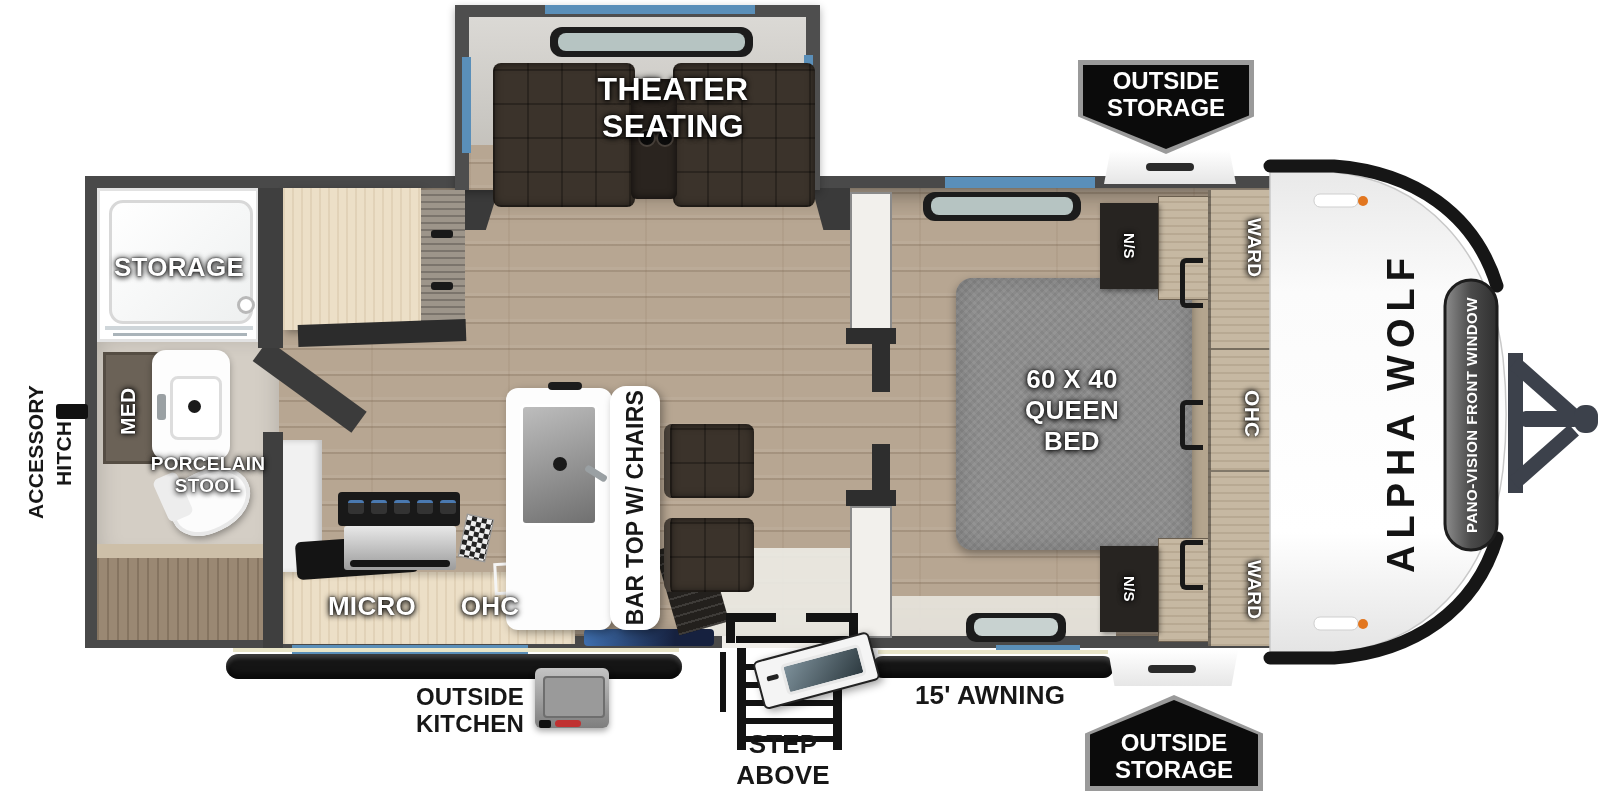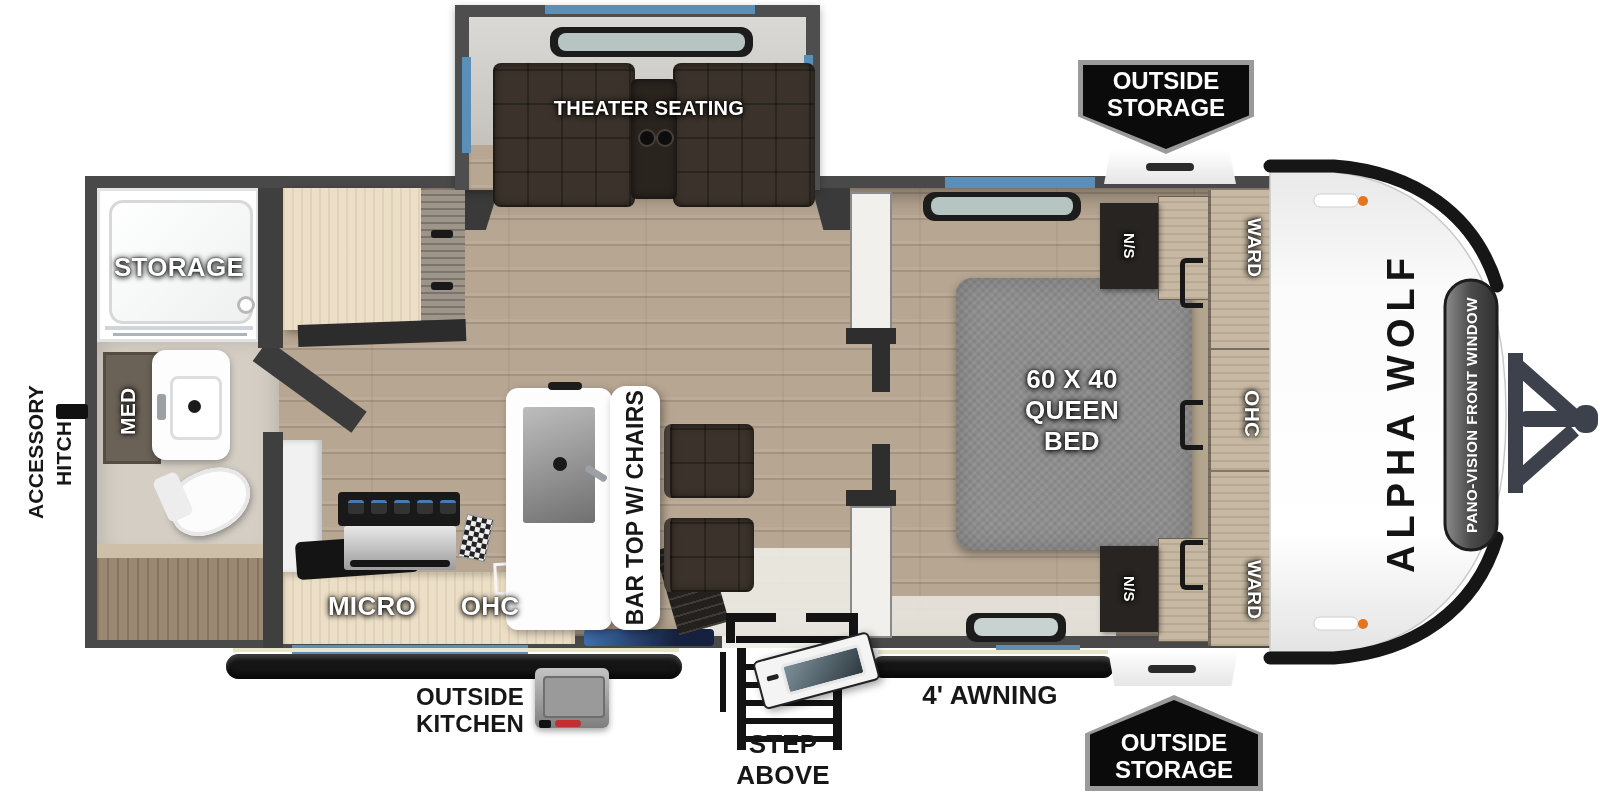--- a/index.html
+++ b/index.html
@@ -74,21 +74,21 @@
     <div class="abs blue" style="left:349px;top:50px;width:9px;height:98px;"></div>
     <div class="abs" style="left:95px;top:22px;width:203px;height:30px;background:#1c1c1c;border-radius:12px;">
       <div class="abs" style="left:8px;top:6px;width:187px;height:18px;background:#b6c4c2;border-radius:8px;"></div>
     </div>
     <div class="abs seat" style="left:38px;top:58px;width:142px;height:144px;"></div>
     <div class="abs seat" style="left:218px;top:58px;width:142px;height:144px;"></div>
     <div class="abs" style="left:176px;top:74px;width:46px;height:120px;background:#2a241f;border-radius:6px;box-shadow:inset 0 0 8px rgba(0,0,0,.7);">
       <div class="abs" style="left:7px;top:50px;width:14px;height:14px;border-radius:50%;background:#0d0d0d;border:2px solid #47403a;"></div>
       <div class="abs" style="left:25px;top:50px;width:14px;height:14px;border-radius:50%;background:#0d0d0d;border:2px solid #47403a;"></div>
     </div>
-    <div class="abs ctr lblw" style="left:64px;top:86px;width:260px;height:34px;font-size:20px;z-index:5;">THEATER SEATING</div>
+    <div class="abs ctr lblw" style="left:88px;top:86px;width:260px;height:34px;font-size:32px;z-index:5;">THEATER SEATING</div>
   </div>
 
   <div class="abs" style="left:97px;top:188px;width:162px;height:154px;background:#fff;box-shadow:inset 0 0 0 3px #e2e2e2;z-index:8;">
     <div class="abs" style="left:12px;top:12px;width:138px;height:118px;border:3px solid #d8d8d8;border-radius:14px;background:linear-gradient(135deg,#ffffff,#eef0f0);"></div>
     <div class="abs" style="left:140px;top:108px;width:12px;height:12px;border:3px solid #b9b9b9;border-radius:50%;background:#fff;"></div>
     <div class="abs" style="left:8px;top:138px;width:148px;height:4px;background:#cfd6da;"></div>
     <div class="abs" style="left:16px;top:145px;width:134px;height:3px;background:#aab4ba;"></div>
   </div>
   <div class="abs ctr lblw" style="left:104px;top:250px;width:150px;height:34px;font-size:26px;z-index:30;">STORAGE</div>
   <div class="abs" style="left:258px;top:188px;width:25px;height:160px;background:#3f3f3f;z-index:9;"></div>
@@ -97,20 +97,24 @@
   <div class="abs ctr lblw vup" style="left:112px;top:368px;width:32px;height:86px;font-size:21px;z-index:30;">MED</div>
 
   <div class="abs" style="left:152px;top:350px;width:78px;height:110px;background:#fdfdfd;border-radius:14px;box-shadow:0 3px 7px rgba(0,0,0,.3);z-index:9;">
     <div class="abs" style="left:18px;top:26px;width:46px;height:58px;background:#fff;border:3px solid #ddd;border-radius:8px;"></div>
     <div class="abs" style="left:36px;top:50px;width:13px;height:13px;background:#1a1a1a;border-radius:50%;"></div>
     <div class="abs" style="left:5px;top:44px;width:9px;height:26px;background:#9aa0a3;border-radius:3px;"></div>
   </div>
 
   <div class="abs" style="left:168px;top:470px;width:84px;height:62px;background:#fcfcfc;border-radius:48% 52% 55% 45%;transform:rotate(-24deg);box-shadow:0 3px 7px rgba(0,0,0,.35), inset 0 0 0 4px #e8e8e8;z-index:8;"></div>
   <div class="abs" style="left:160px;top:474px;width:26px;height:46px;background:#ededed;border-radius:6px;transform:rotate(-24deg);z-index:8;"></div>
+  <div class="abs ctr lblw" style="left:146px;top:452px;width:124px;height:46px;font-size:19px;line-height:22px;flex-direction:column;z-index:30;">
+    <div>PORCELAIN</div>
+    <div>STOOL</div>
+  </div>
 
   <div class="abs" style="left:97px;top:544px;width:166px;height:14px;background:#cdbfa8;z-index:8;"></div>
   <div class="abs wood-dark" style="left:97px;top:558px;width:166px;height:82px;z-index:8;"></div>
   <div class="abs" style="left:263px;top:432px;width:20px;height:216px;background:#3f3f3f;z-index:9;"></div>
   <div class="abs" style="left:283px;top:446px;width:28px;height:126px;background:#f0f0f0;box-shadow:inset -3px 0 5px rgba(0,0,0,.25);z-index:8;"></div>
 
   <div class="abs wood-light" style="left:283px;top:188px;width:138px;height:142px;box-shadow:3px 3px 8px rgba(0,0,0,.35);z-index:8;"></div>
   <div class="abs" style="left:421px;top:190px;width:44px;height:132px;background:#9d958a;background-image:repeating-linear-gradient(0deg, rgba(0,0,0,.22) 0 2px, transparent 2px 7px);z-index:8;">
     <div class="abs" style="left:10px;top:40px;width:22px;height:8px;background:#191919;border-radius:3px;"></div>
     <div class="abs" style="left:10px;top:92px;width:22px;height:8px;background:#191919;border-radius:3px;"></div>
@@ -272,21 +276,21 @@
     </div>
   </div>
   <div class="abs" style="left:1108px;top:650px;width:130px;height:36px;background:linear-gradient(180deg,#ffffff,#e6e6e6);clip-path:polygon(0 0,100% 0,95% 100%,5% 100%);box-shadow:0 2px 4px rgba(0,0,0,.3);z-index:18;">
     <div class="abs" style="left:40px;top:15px;width:48px;height:8px;background:#2b2b2b;border-radius:4px;"></div>
   </div>
 
   <div class="abs" style="left:233px;top:648px;width:446px;height:4px;background:#e9e5c8;z-index:13;"></div>
   <div class="abs blackbar" style="left:226px;top:654px;width:456px;height:25px;z-index:14;"></div>
   <div class="abs" style="left:878px;top:650px;width:230px;height:4px;background:#e9e5c8;z-index:13;"></div>
   <div class="abs blackbar" style="left:872px;top:656px;width:242px;height:22px;z-index:14;"></div>
-  <div class="abs ctr lblk" style="left:908px;top:680px;width:164px;height:30px;font-size:26px;z-index:30;">4' AWNING</div>
+  <div class="abs ctr lblk" style="left:908px;top:680px;width:164px;height:30px;font-size:26px;z-index:30;">15' AWNING</div>
 
   <div class="abs" style="left:535px;top:668px;width:74px;height:60px;background:linear-gradient(180deg,#c4c4c4,#7e7e7e);border-radius:6px;box-shadow:0 3px 6px rgba(0,0,0,.35);z-index:16;">
     <div class="abs" style="left:8px;top:8px;width:58px;height:38px;background:#9a9a9a;border:2px solid #6e6e6e;border-radius:4px;"></div>
     <div class="abs" style="left:20px;top:52px;width:26px;height:7px;background:#c03030;border-radius:4px;"></div>
     <div class="abs" style="left:4px;top:52px;width:12px;height:8px;background:#111;border-radius:2px;"></div>
   </div>
   <div class="abs ctr lblk" style="left:404px;top:682px;width:132px;height:56px;font-size:24px;line-height:27px;flex-direction:column;z-index:30;">
     <div>OUTSIDE</div>
     <div>KITCHEN</div>
   </div>

